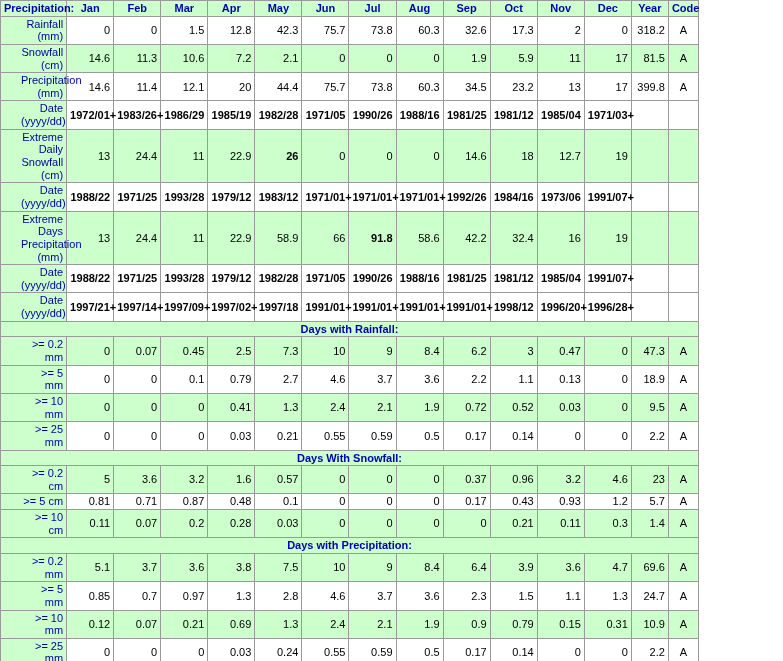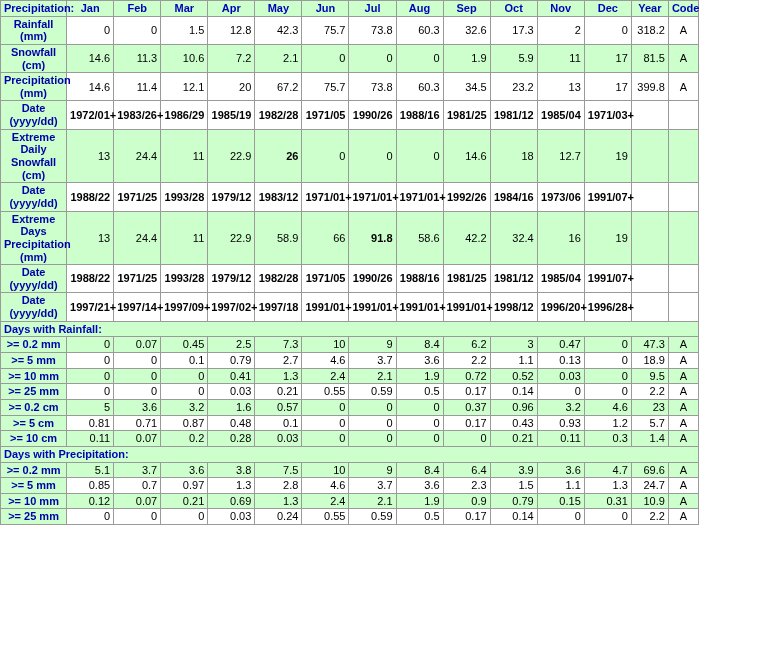--- a/index.html
+++ b/index.html
@@ -2,27 +2,27 @@
 <html><head>
 <meta charset="utf-8">
 <style>
   html,body{margin:0;padding:0;background:#ffffff;}
   body{font-family:"Liberation Sans", sans-serif;font-size:11px;color:#000000;}
   #wrap{width:783px;}
   table{border-collapse:collapse;width:699px;table-layout:fixed;}
   td,th{border:1px solid #9a9a9a;padding:1px 3px;font-size:11px;line-height:1.15;vertical-align:middle;}
   .hdr{background:#ccffcc;color:#0000bb;font-weight:bold;text-align:center;margin-top:24px;}
   .hdr-left{background:#ccffcc;color:#0000bb;font-weight:bold;text-align:left;}
-  .rowlabel{background:#ccffcc;color:#0000aa;font-weight:bold;text-align:center;}
+  .rowlabel{background:#ccffcc;color:#0000aa;font-weight:normal;text-align:right;padding-left:20px;}
   .num{text-align:right;background:#ffffff;}
   .num.green{background:#ccffcc;}
   .datecell{text-align:right;background:#ffffff;font-weight:bold;}
   .code{text-align:center;background:#ffffff;}
   .code.green{background:#ccffcc;}
-  .section{background:#ccffcc;color:#0000bb;font-weight:bold;text-align:left;}
+  .section{background:#ccffcc;color:#0000bb;font-weight:bold;text-align:center;}
   .bold{font-weight:bold;}
   .c-label{width:66px;}
   .c-mon{width:47px;}
   .c-year{width:37px;}
   .c-code{width:30px;}
 </style>
 </head>
 <body>
 
 <div id="wrap">
@@ -97,21 +97,21 @@
           <td class="num green">17</td>
           <td class="num green">81.5</td>
           <td class="code green">A</td>
         </tr>
         <tr>
           <td class="rowlabel">Precipitation (mm)</td>
           <td class="num">14.6</td>
           <td class="num">11.4</td>
           <td class="num">12.1</td>
           <td class="num">20</td>
-          <td class="num">67.2</td>
+          <td class="num">44.4</td>
           <td class="num">75.7</td>
           <td class="num">73.8</td>
           <td class="num">60.3</td>
           <td class="num">34.5</td>
           <td class="num">23.2</td>
           <td class="num">13</td>
           <td class="num">17</td>
           <td class="num">399.8</td>
           <td class="code">A</td>
         </tr>
@@ -282,20 +282,23 @@
           <td class="num">0.59</td>
           <td class="num">0.5</td>
           <td class="num">0.17</td>
           <td class="num">0.14</td>
           <td class="num">0</td>
           <td class="num">0</td>
           <td class="num">2.2</td>
           <td class="code">A</td>
         </tr>
         <tr>
+          <td colspan="15" class="section">Days With Snowfall:</td>
+        </tr>
+        <tr>
           <td class="rowlabel">&gt;= 0.2 cm</td>
           <td class="num green">5</td>
           <td class="num green">3.6</td>
           <td class="num green">3.2</td>
           <td class="num green">1.6</td>
           <td class="num green">0.57</td>
           <td class="num green">0</td>
           <td class="num green">0</td>
           <td class="num green">0</td>
           <td class="num green">0.37</td>

